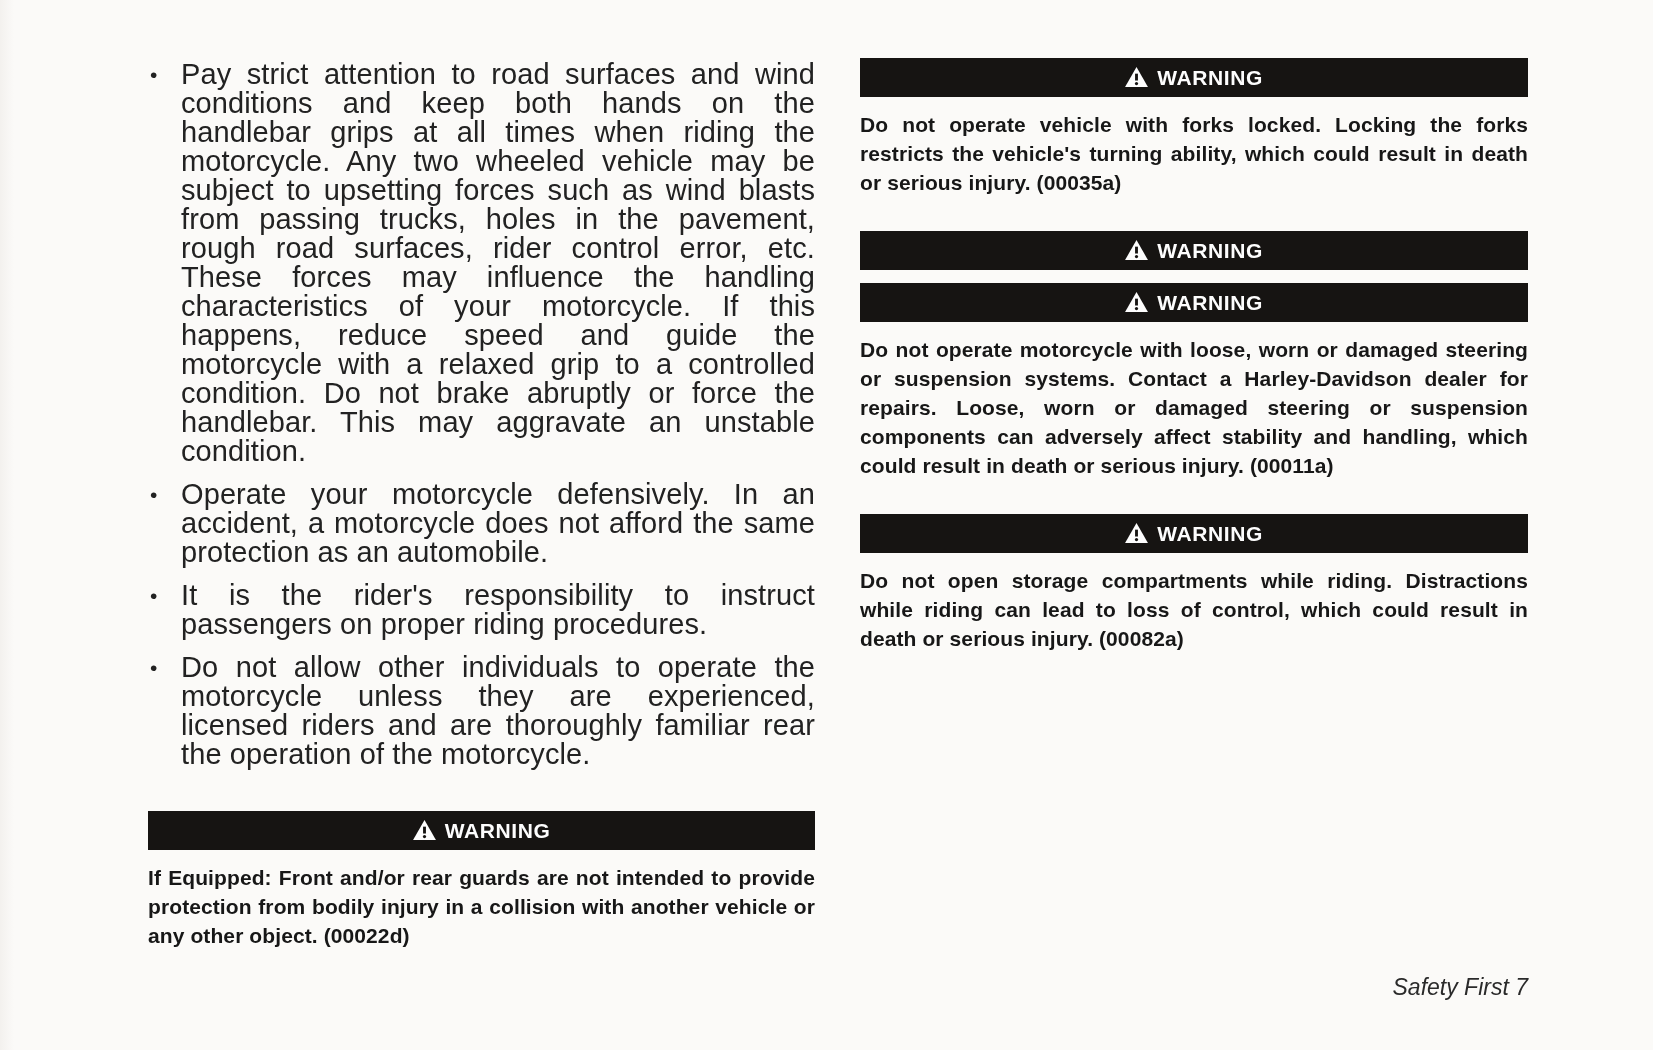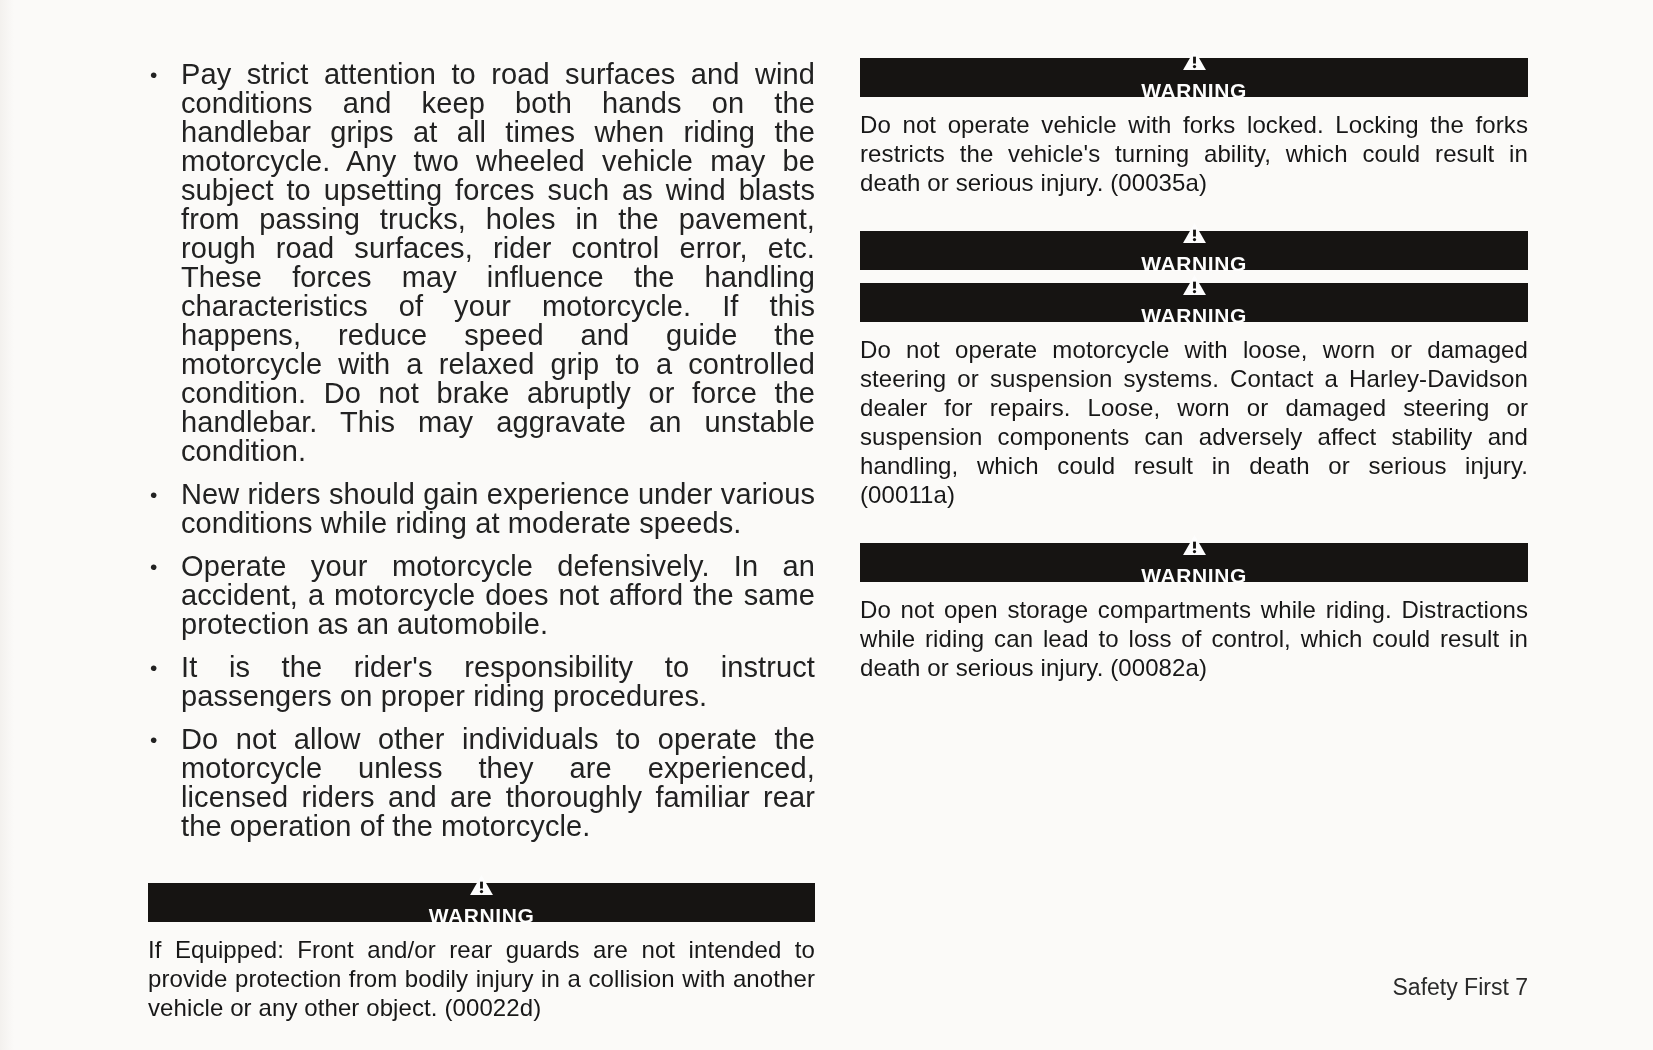--- a/index.html
+++ b/index.html
@@ -55,58 +55,57 @@
   .warning-block { margin-top: 0; }
   .warn-banner {
     height: 39px;
     background: #161412;
     color: #fdfdfd;
     display: flex;
     align-items: center;
     justify-content: center;
     gap: 9px;
     margin-bottom: 13px;
-    flex-direction: column;
   }
   .warn-banner .warn-label {
     font-size: 21px;
     font-weight: bold;
     letter-spacing: 0.6px;
   }
   .warn-icon { display: inline-flex; margin-top: -2px; }
   .warn-text {
-    font-size: 24px;
-    font-weight: normal;
+    font-size: 21px;
+    font-weight: bold;
     line-height: 29px;
     letter-spacing: 0.1px;
     text-align: justify;
     color: #171717;
     margin-bottom: 34px;
   }
   .mt-lg { margin-top: 42px; }
 
   .footer-text {
     position: absolute;
     top: 974px;
     left: 860px;
     width: 668px;
     text-align: right;
     font-size: 23px;
     color: #2a2a2a;
+    font-style: italic;
   }
 </style>
 </head>
 <body>
 
 <div class="page">
 
   <div class="col col-left">
     <ul class="bullet-list">
       <li>Pay strict attention to road surfaces and wind conditions and keep both hands on the handlebar grips at all times when riding the motorcycle. Any two wheeled vehicle may be subject to upsetting forces such as wind blasts from passing trucks, holes in the pavement, rough road surfaces, rider control error, etc. These forces may influence the handling characteristics of your motorcycle. If this happens, reduce speed and guide the motorcycle with a relaxed grip to a controlled condition. Do not brake abruptly or force the handlebar. This may aggravate an unstable condition.</li>
-      <li>New riders should gain experience under various conditions while riding at moderate speeds.</li>
       <li>Operate your motorcycle defensively. In an accident, a motorcycle does not afford the same protection as an automobile.</li>
       <li>It is the rider's responsibility to instruct passengers on proper riding procedures.</li>
       <li>Do not allow other individuals to operate the motorcycle unless they are experienced, licensed riders and are thoroughly familiar rear the operation of the motorcycle.</li>
     </ul>
 
     <div class="warning-block mt-lg">
       <div class="warn-banner">
         <span class="warn-icon">
           <svg width="23" height="20" viewBox="0 0 24 21" aria-hidden="true">
             <path d="M12 0 L24 21 L0 21 Z" fill="#fdfdfd"></path>

